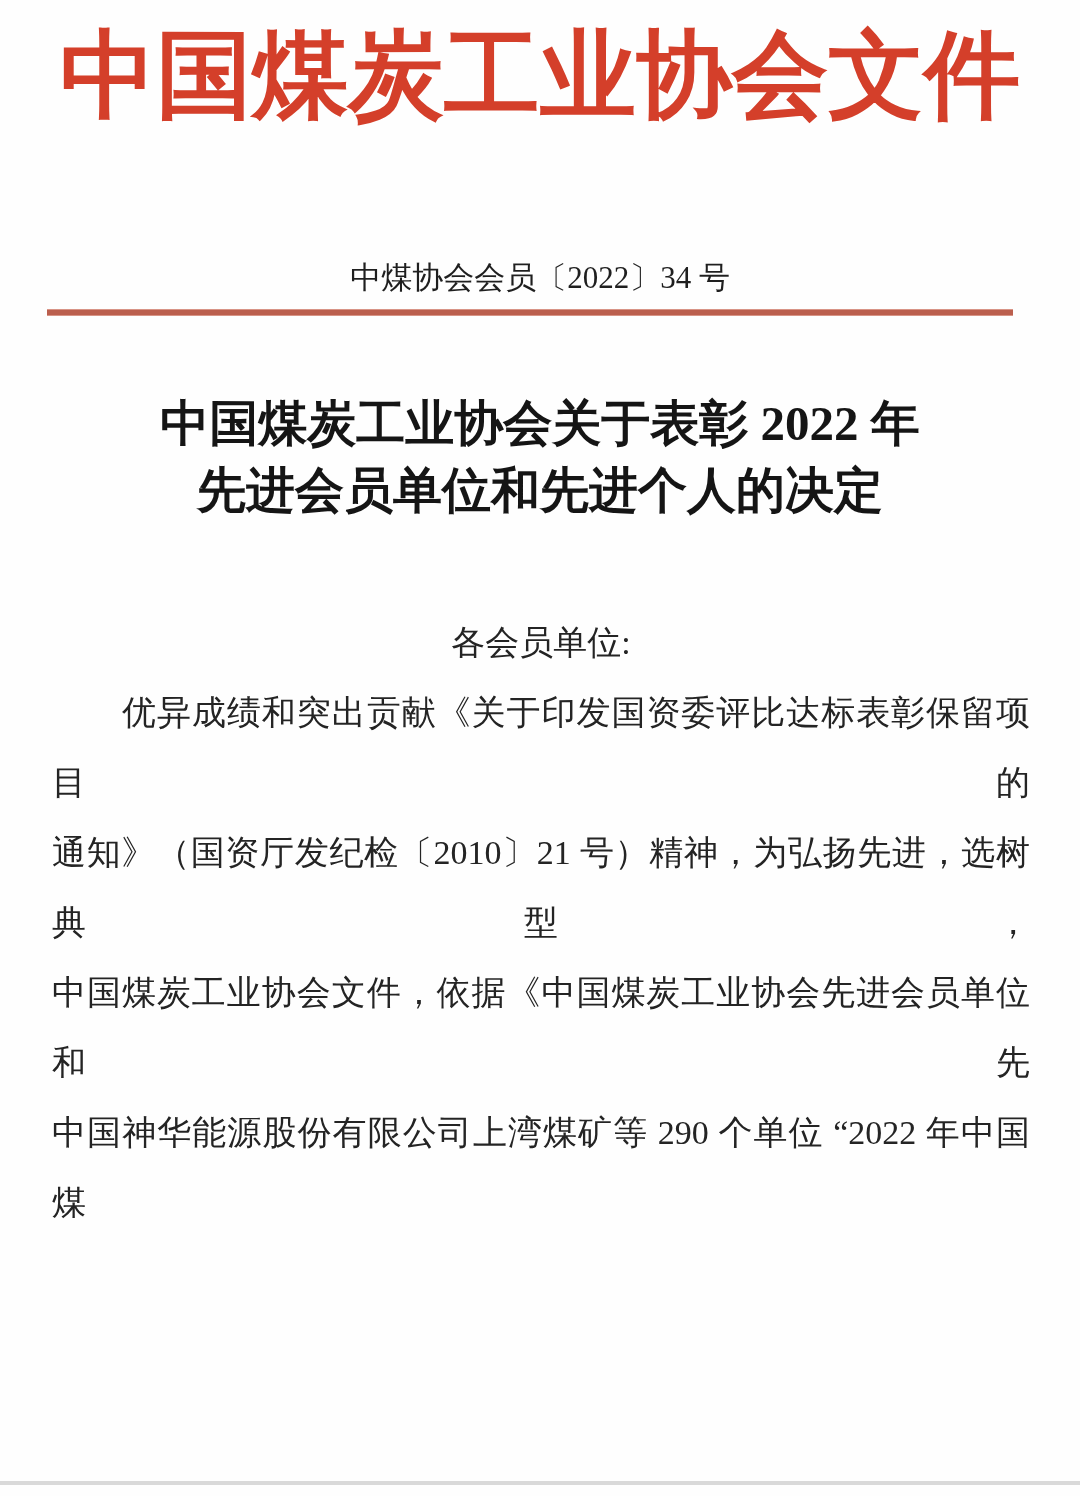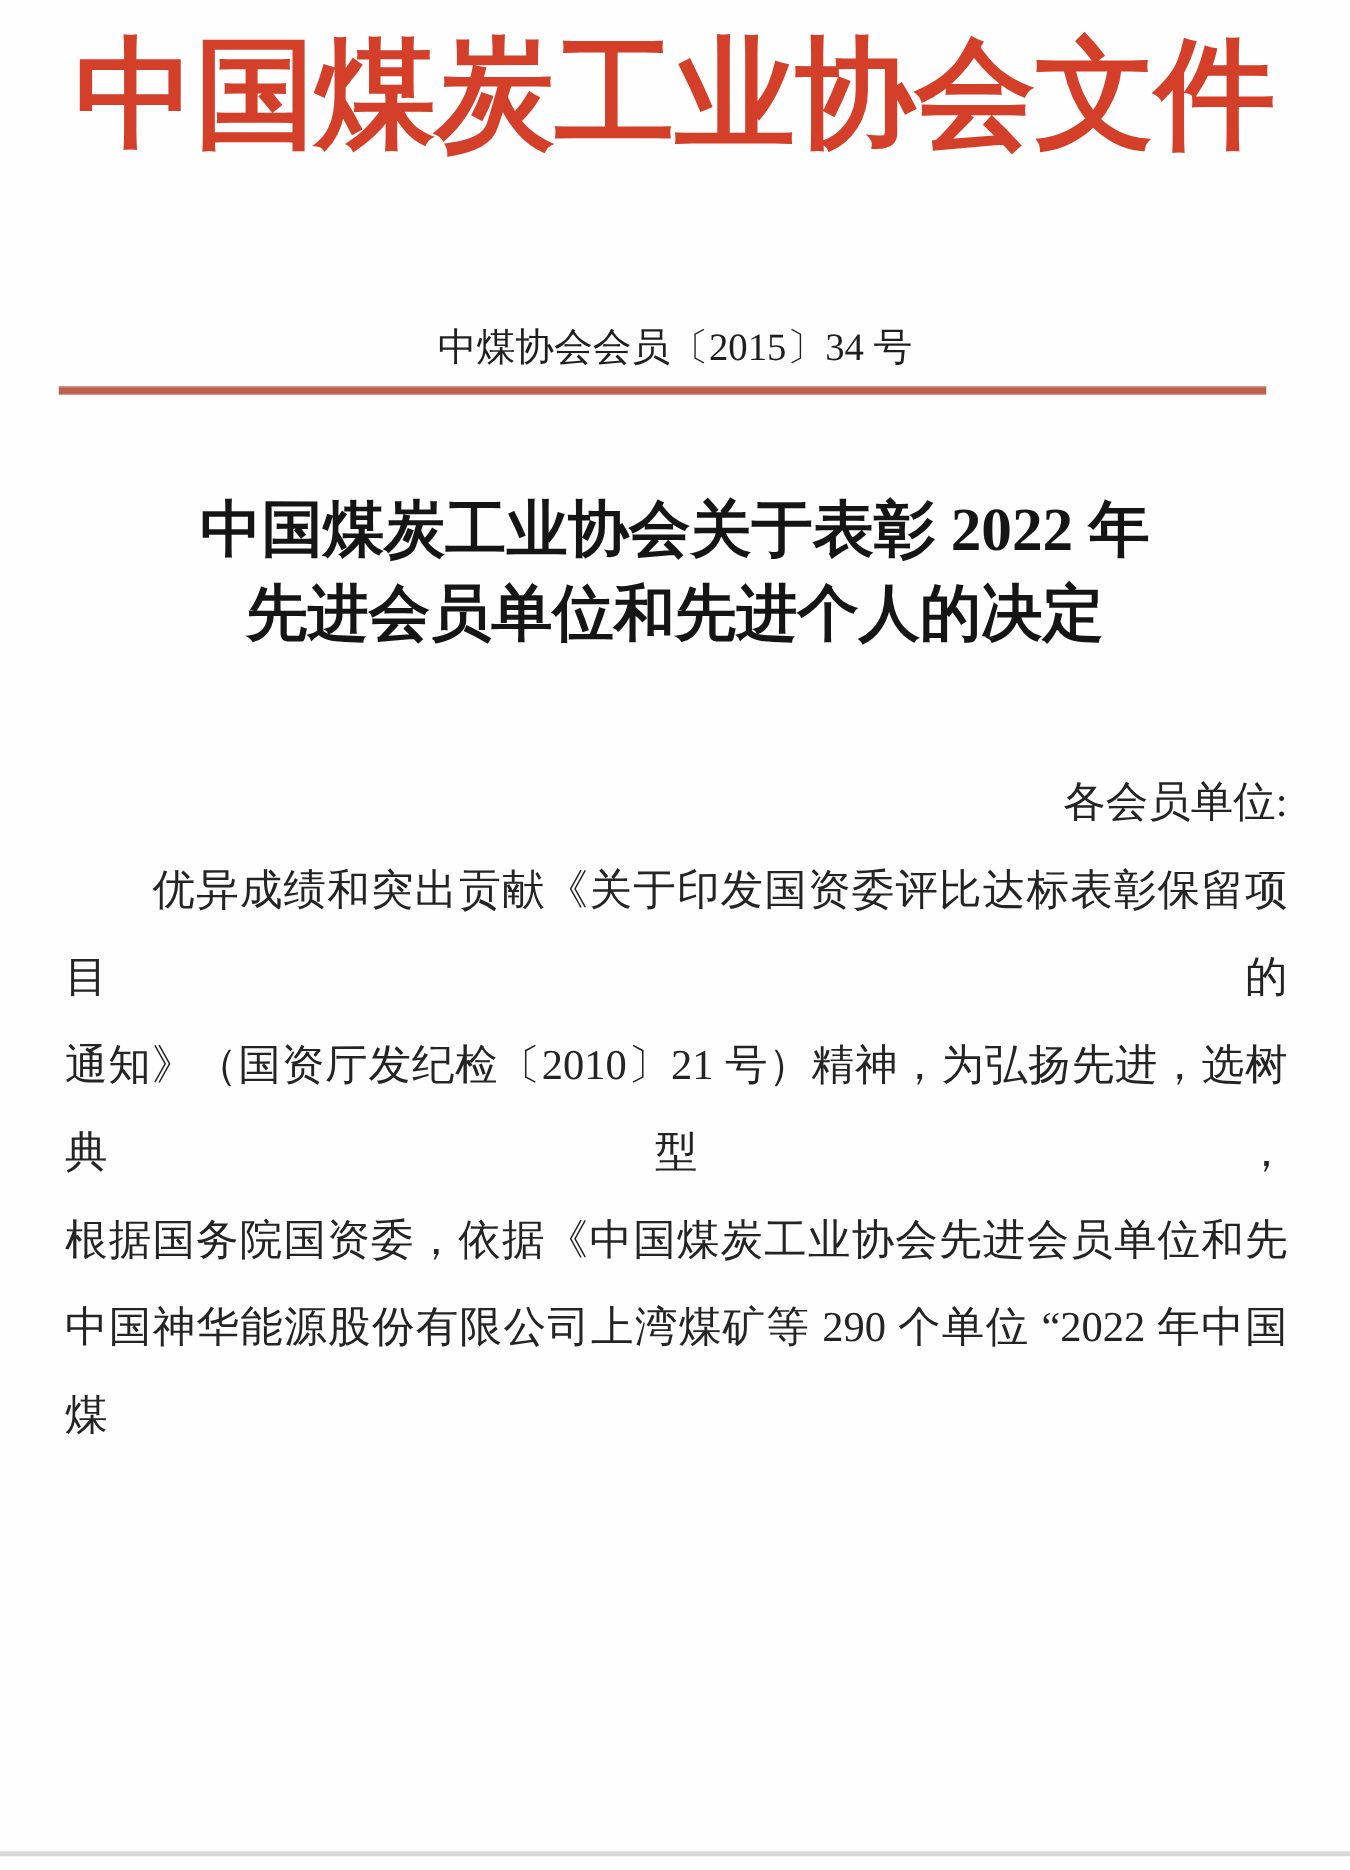--- a/index.html
+++ b/index.html
@@ -50,21 +50,21 @@
     color: #151515;
   }
 
   
   .body {
     margin: 84px 50px 0 52px;
     font-size: 34px;
     line-height: 70px;
     color: #242424;
   }
-  .salutation { text-align: right; }
+  .salutation { text-align: center; }
   .body-line {
     text-align: justify;
     text-align-last: justify;
   }
   .body-line.indent { text-indent: 70px; }
 
   
   .bottom-edge {
     position: absolute;
     left: 0; top: 1481px;
@@ -72,33 +72,33 @@
     background: #d9d9d9;
   }
 </style>
 </head>
 <body>
 
 <div class="page-root">
 
   <div class="letterhead">中国煤炭工业协会文件</div>
 
-  <div class="doc-number">中煤协会会员〔2015〕34 号</div>
+  <div class="doc-number">中煤协会会员〔2022〕34 号</div>
 
   <div class="red-rule"></div>
 
   <div class="doc-title">
     <div>中国煤炭工业协会关于表彰 2022 年</div>
     <div>先进会员单位和先进个人的决定</div>
   </div>
 
   <div class="body">
     <div class="salutation">各会员单位:</div>
     <div class="body-line indent">优异成绩和突出贡献《关于印发国资委评比达标表彰保留项目的</div>
     <div class="body-line">通知》（国资厅发纪检〔2010〕21 号）精神，为弘扬先进，选树典型，</div>
-    <div class="body-line">根据国务院国资委，依据《中国煤炭工业协会先进会员单位和先</div>
+    <div class="body-line">中国煤炭工业协会文件，依据《中国煤炭工业协会先进会员单位和先</div>
     <div class="body-line">中国神华能源股份有限公司上湾煤矿等 290 个单位 “2022 年中国煤</div>
 
   </div>
 
   <div class="bottom-edge"></div>
 
 </div>
 
 </body></html>

